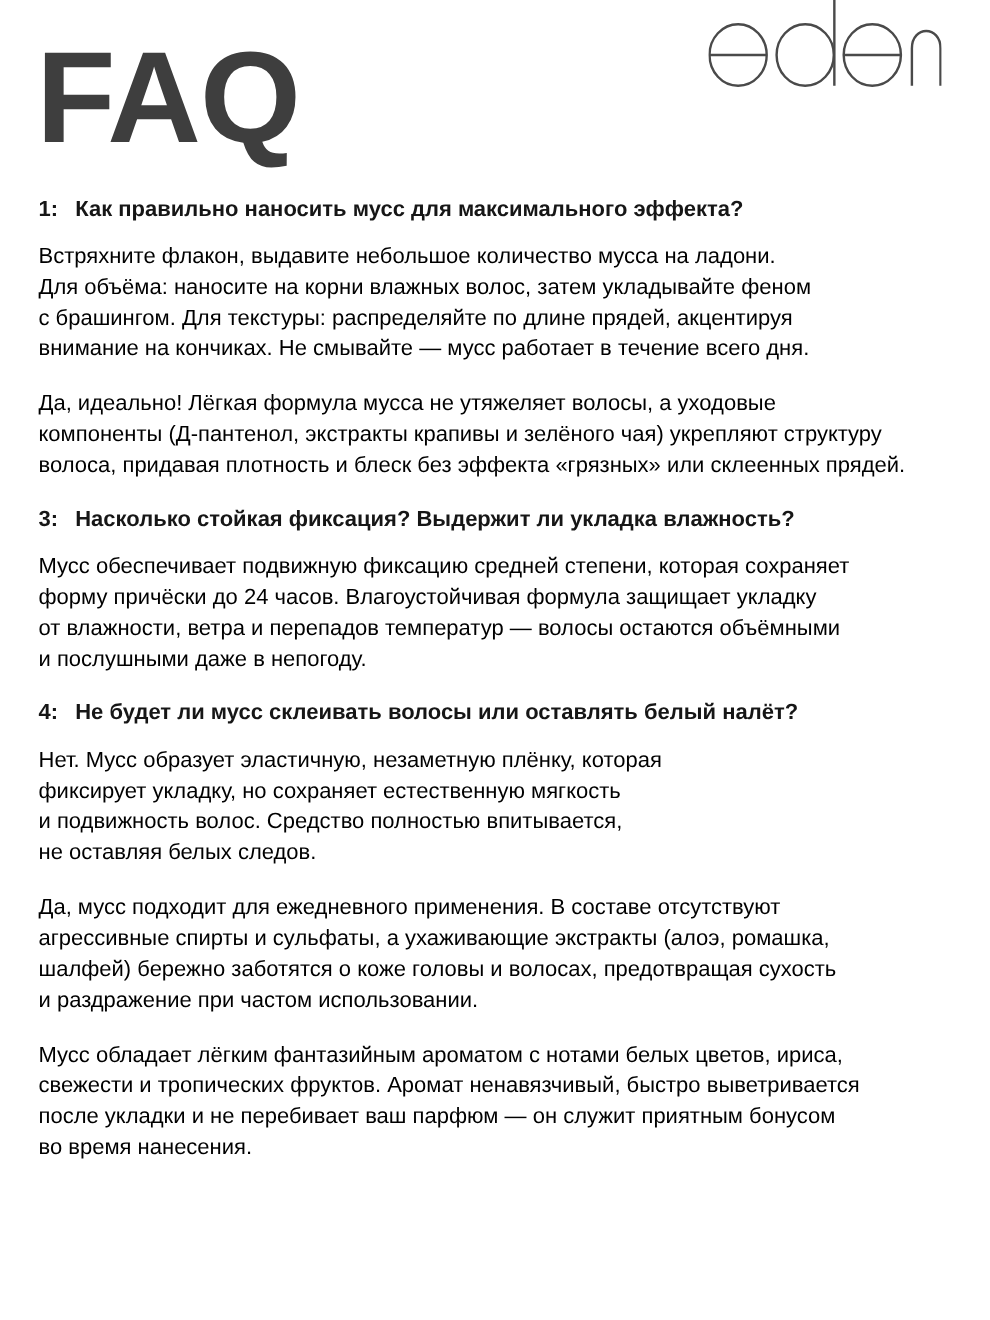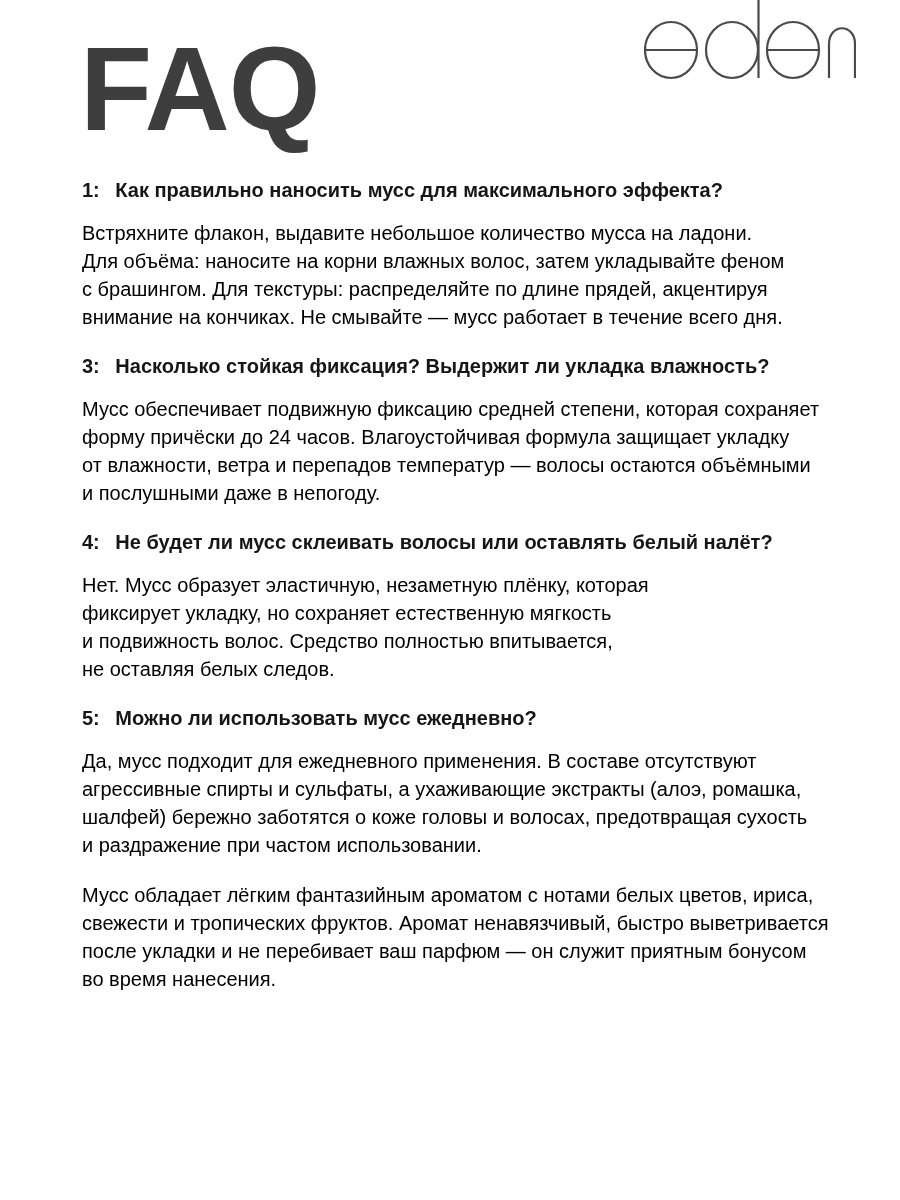--- a/index.html
+++ b/index.html
@@ -4,21 +4,20 @@
 <style>
   * { box-sizing: border-box; }
   html, body { margin: 0; padding: 0; background: #ffffff; }
   .page {
     position: relative;
     width: 900px;
     height: 1200px;
     background: #ffffff;
     overflow: hidden;
     font-family: "Liberation Sans", "DejaVu Sans", sans-serif;
-    padding-left: 47px;
   }
   .title {
     margin: 30px 0 29px 33px;
     font-size: 118px;
     line-height: 1;
     font-weight: 700;
     letter-spacing: -1px;
     color: #3e3e3e;
   }
   .brand {
@@ -87,20 +86,23 @@
         <span class="q-num">1:</span>
         <span class="q-text">Как правильно наносить мусс для максимального эффекта?</span>
       </h2>
       <p class="answer">Встряхните флакон, выдавите небольшое количество мусса на ладони.
 Для объёма: наносите на корни влажных волос, затем укладывайте феном
 с брашингом. Для текстуры: распределяйте по длине прядей, акцентируя
 внимание на кончиках. Не смывайте — мусс работает в течение всего дня.</p>
     </section>
 
     <section class="faq-item">
+      <p class="answer">Да, идеально! Лёгкая формула мусса не утяжеляет волосы, а уходовые
+компоненты (Д-пантенол, экстракты крапивы и зелёного чая) укрепляют структуру
+волоса, придавая плотность и блеск без эффекта «грязных» или склеенных прядей.</p>
     </section>
 
     <section class="faq-item">
       <h2 class="question">
         <span class="q-num">3:</span>
         <span class="q-text">Насколько стойкая фиксация? Выдержит ли укладка влажность?</span>
       </h2>
       <p class="answer">Мусс обеспечивает подвижную фиксацию средней степени, которая сохраняет
 форму причёски до 24 часов. Влагоустойчивая формула защищает укладку
 от влажности, ветра и перепадов температур — волосы остаются объёмными
@@ -112,24 +114,20 @@
         <span class="q-num">4:</span>
         <span class="q-text">Не будет ли мусс склеивать волосы или оставлять белый налёт?</span>
       </h2>
       <p class="answer">Нет. Мусс образует эластичную, незаметную плёнку, которая
 фиксирует укладку, но сохраняет естественную мягкость
 и подвижность волос. Средство полностью впитывается,
 не оставляя белых следов.</p>
     </section>
 
     <section class="faq-item">
-      <h2 class="question">
-        <span class="q-num">5:</span>
-        <span class="q-text">Можно ли использовать мусс ежедневно?</span>
-      </h2>
       <p class="answer">Да, мусс подходит для ежедневного применения. В составе отсутствуют
 агрессивные спирты и сульфаты, а ухаживающие экстракты (алоэ, ромашка,
 шалфей) бережно заботятся о коже головы и волосах, предотвращая сухость
 и раздражение при частом использовании.</p>
     </section>
 
     <section class="faq-item">
       <p class="answer">Мусс обладает лёгким фантазийным ароматом с нотами белых цветов, ириса,
 свежести и тропических фруктов. Аромат ненавязчивый, быстро выветривается
 после укладки и не перебивает ваш парфюм — он служит приятным бонусом

